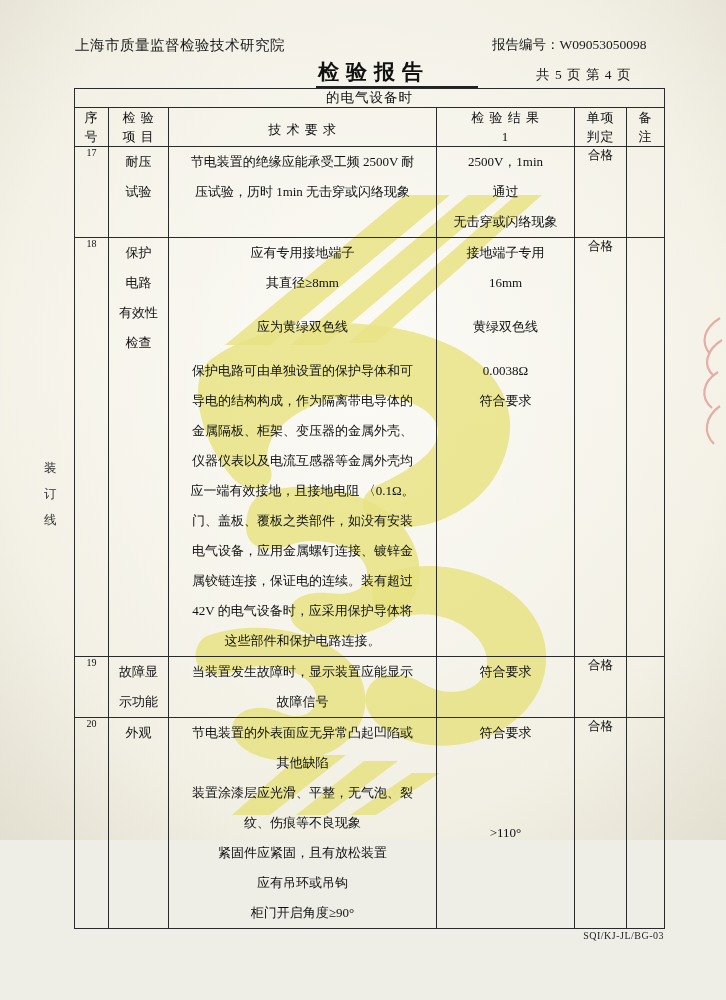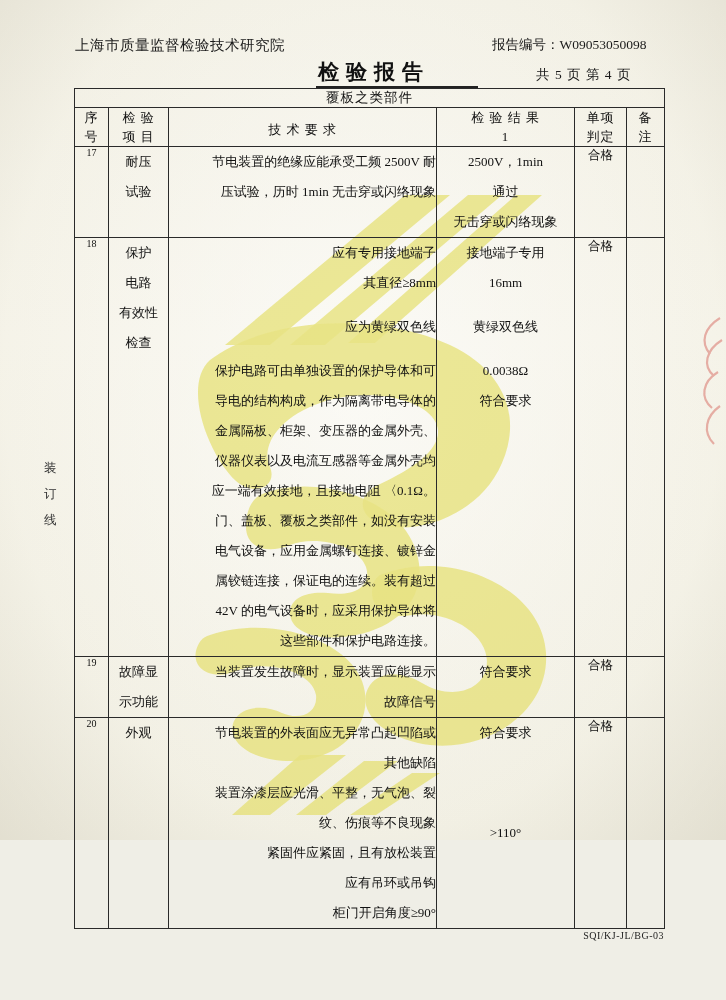--- a/index.html
+++ b/index.html
@@ -156,21 +156,21 @@
     padding: 7px 2px 2px 2px;
     margin-left: 44px;
   }
   .cell-item {
     text-align: center;
     font-size: 13px;
     line-height: 30px;
     padding: 5px 2px;
   }
   .cell-req {
-    text-align: right;
+    text-align: center;
     font-size: 13px;
     line-height: 30px;
     padding: 5px 6px 6px 8px;
   }
   .cell-res {
     text-align: center;
     font-size: 13px;
     line-height: 30px;
     padding: 5px 3px;
   }
@@ -252,21 +252,21 @@
       <colgroup>
         <col class="c-seq">
           <col class="c-item">
           <col class="c-req">
           <col class="c-res">
           <col class="c-judge">
           <col class="c-note">
       </colgroup>
       <tbody>
         <tr class="title-row">
-          <td colspan="6">覆板之类部件</td>
+          <td colspan="6">的电气设备时</td>
         </tr>
         <tr>
           <td class="head-cell">
             <span class="blk">序</span>
             <span class="blk">号</span>
           </td>
           <td class="head-cell">
             <span class="blk">检 验</span>
             <span class="blk">项 目</span>
           </td>

